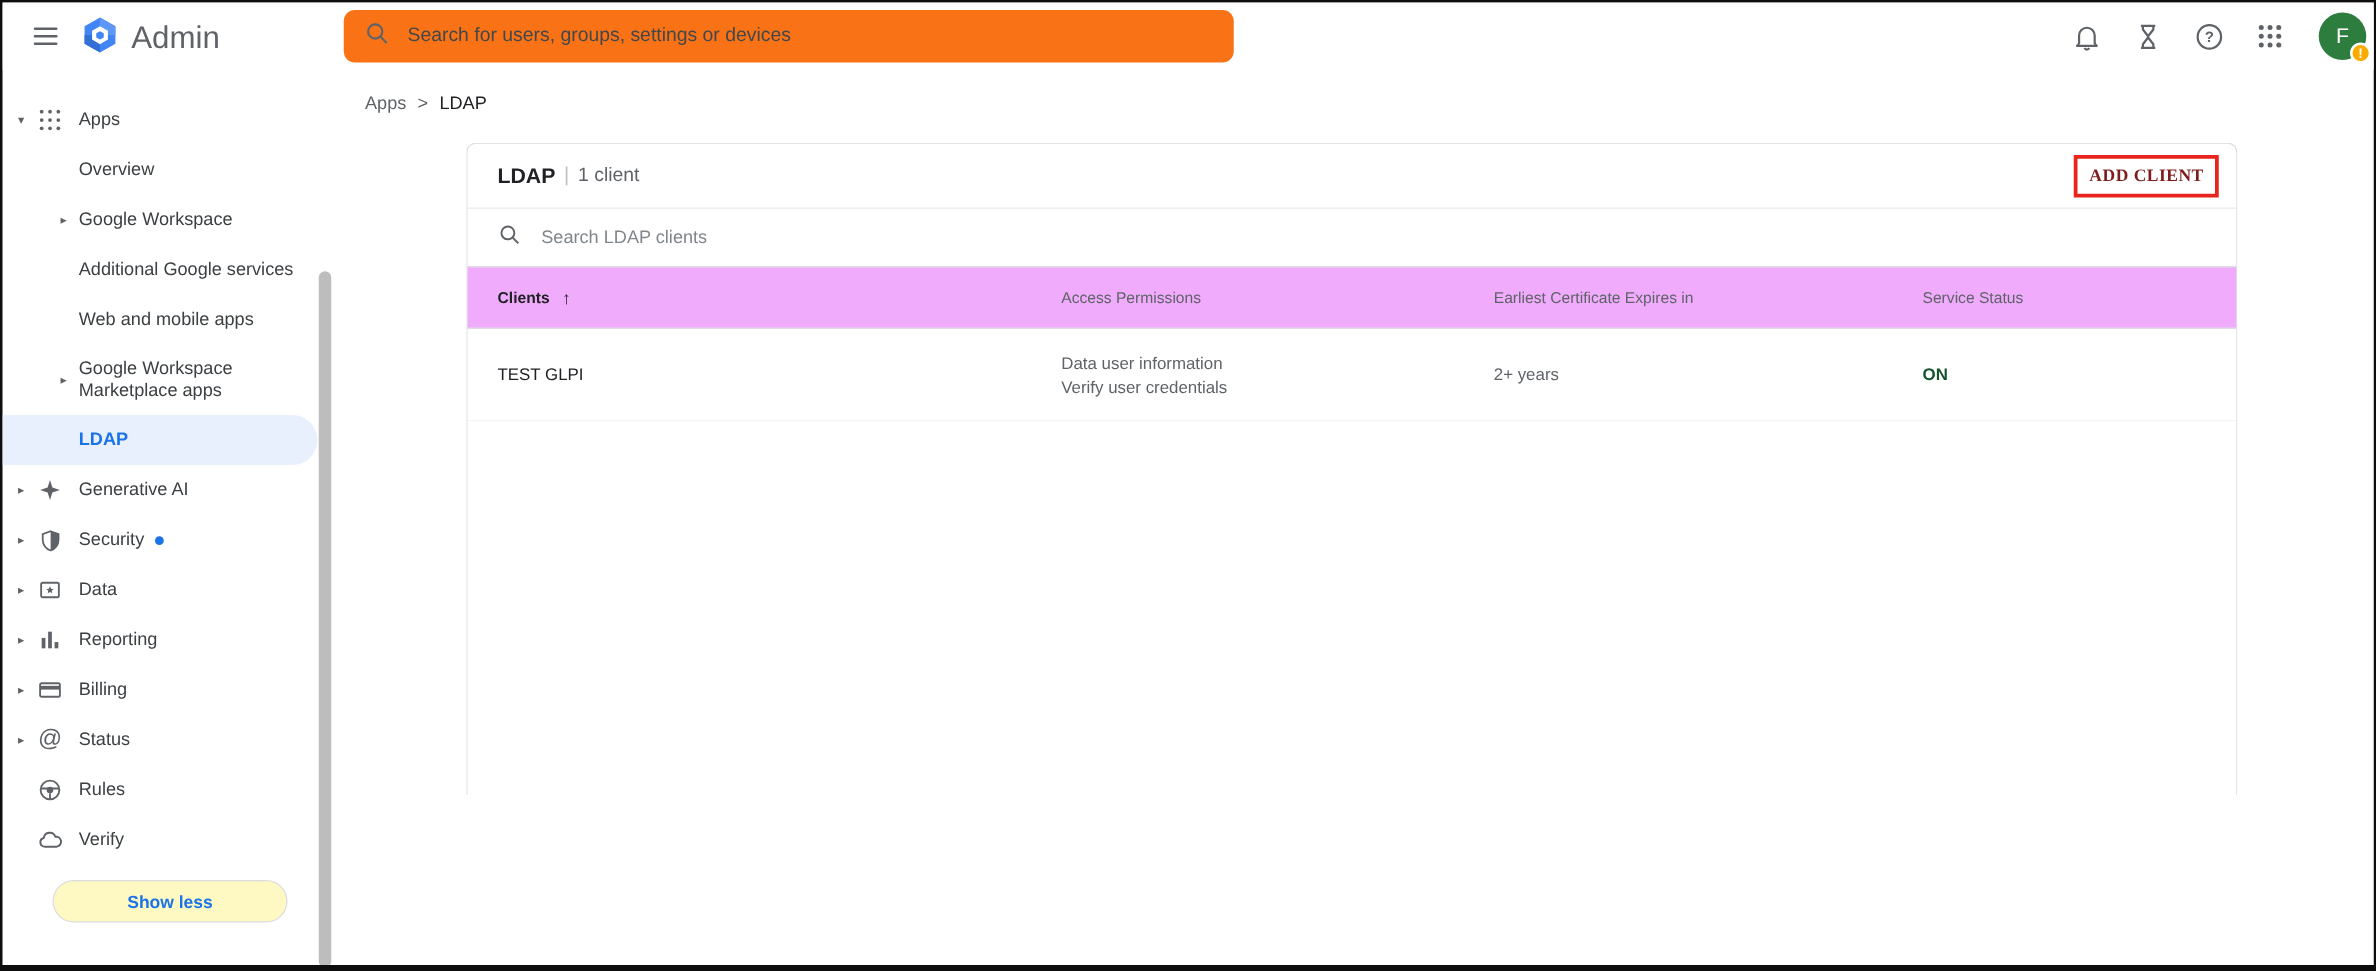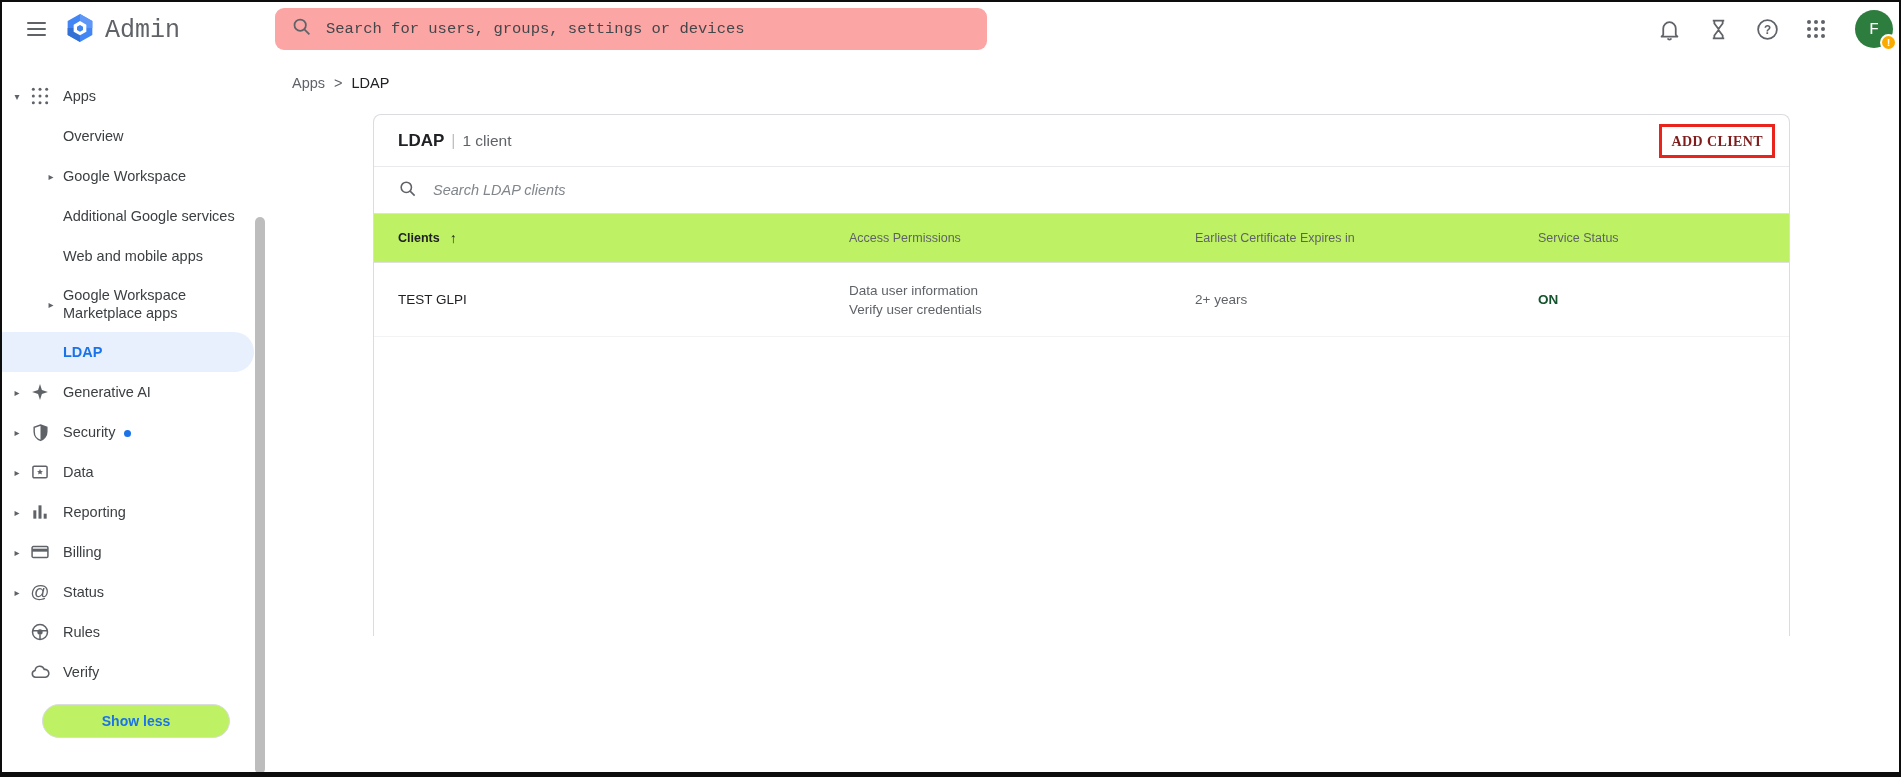--- a/index.html
+++ b/index.html
@@ -2,28 +2,28 @@
 <html><head>
 <meta charset="utf-8">
 <style>
   * { box-sizing: border-box; margin: 0; padding: 0; }
   html,body { background:#fff; }
   body { font-family: "Liberation Sans", sans-serif; color:#202124; }
   .frame { position:relative; width:1901px; height:777px; background:#fff;
            border:2px solid #0d0d0d; border-bottom-width:5px; overflow:hidden; }
 
   
-  .topbar { position:relative; height:54px; width:100%; background:#fff;font-family:Liberation Mono, monospace; }
+  .topbar { position:relative; height:54px; width:100%; background:#fff; }
   .hamburger { position:absolute; left:22px; top:15px; width:24px; height:24px;
                display:flex; flex-direction:column; justify-content:center; gap:4px; cursor:pointer; }
   .hamburger span { display:block; height:2px; width:19px; margin:0 auto; background:#5f6368; border-radius:1px; }
   .brand { position:absolute; left:62px; top:10px; display:flex; align-items:center; gap:9px; }
   .brand-name { font-size:25px; color:#5f6368; letter-spacing:0; }
   .top-search { position:absolute; left:273px; top:6px; width:712px; height:42px;
-                background:#fca5a5; border-radius:9px; display:flex; align-items:center; padding:0 16px; }
+                background:#f97316; border-radius:9px; display:flex; align-items:center; padding:0 16px; }
   .top-search input { border:none; outline:none; background:transparent; font-size:15.5px;
                       color:#3c4043; width:100%; margin-left:14px; font-family:inherit; }
   .top-search input::placeholder { color:#44474a; opacity:1; }
   .top-icons { position:absolute; right:6px; top:0; height:54px; display:flex; align-items:center; gap:21px; }
   .icon-btn { width:28px; height:28px; display:flex; align-items:center; justify-content:center; cursor:pointer; }
   .avatar-wrap { position:relative; width:38px; height:38px; margin-left:4px; cursor:pointer; }
   .avatar { width:38px; height:38px; border-radius:50%; background:#2d7d3e; color:#fff;
             font-size:17px; display:flex; align-items:center; justify-content:center; }
   .avatar-badge { position:absolute; right:-4px; bottom:-3px; width:17px; height:17px; border-radius:50%;
                   background:#f9ab00; border:2px solid #fff; color:#fff; font-size:11px; font-weight:bold;
@@ -43,21 +43,21 @@
   .nav-item .caret.sub { left:42px; }
   .nav-item .nav-ico { position:absolute; left:26px; width:24px; height:24px;
                        display:flex; align-items:center; justify-content:center; }
   .nav-label { margin-left:61px; line-height:18px; padding-right:8px; }
   .nav-item.selected { background:#e8f0fe; border-radius:0 20px 20px 0; }
   .nav-item.selected .nav-label { color:#1a73e8; font-weight:bold; }
   .notif-dot { display:inline-block; width:7px; height:7px; border-radius:50%;
                background:#1a73e8; margin-left:9px; vertical-align:middle; }
   .at-glyph { font-size:19px; color:#5f6368; }
   .show-less { margin:12px 0 0 40px; width:188px; height:34px; border:1px solid #dadce0;
-               border-radius:17px; background:#bef264; color:#1a73e8; font-weight:bold; font-size:14px;
+               border-radius:17px; background:#fef9c3; color:#1a73e8; font-weight:bold; font-size:14px;
                cursor:pointer; font-family:inherit; }
   .side-scrollbar { position:absolute; top:161px; right:2px; width:10px; height:557px;
                     background:#bdbdbd; border-radius:6px; }
 
   
   .breadcrumb { margin:16px 0 0 25px; height:22px; font-size:14.5px; color:#5f6368;
                 display:flex; align-items:center; gap:9px; }
   .breadcrumb .crumb-current { color:#202124; }
   .breadcrumb .crumb-link { cursor:pointer; }
   .content-col { width:1417px; margin-left:106px; }
@@ -70,25 +70,25 @@
   .card-header { height:52px; display:flex; align-items:center; padding:0 14px 0 24px;
                  border-bottom:1px solid #e8eaed; }
   .card-title { font-size:17px; font-weight:bold; color:#202124; }
   .card-title-sep { color:#bdc1c6; font-size:16px; margin:0 7px; font-weight:normal; }
   .card-count { font-size:15.5px; color:#5f6368;text-align:center; }
   .annotation-box { margin-left:auto; border:3px solid #e8241d; padding:5px 9px; }
   .add-client-btn { background:none; border:none; color:#7f1d1d; font-weight:bold; font-size:14px;
                     letter-spacing:.4px; cursor:pointer; font-family:Liberation Serif, serif; }
   .card-search { height:46px; display:flex; align-items:center; padding:0 24px; }
   .card-search input { border:none; outline:none; flex:1; margin-left:16px; font-size:14.5px;
-                       color:#3c4043; font-family:inherit;font-style:italic; }
+                       color:#3c4043; font-family:inherit; }
   .card-search input::placeholder { color:#80868b; opacity:1; }
 
   .tbl-head, .tbl-row { display:grid; grid-template-columns:451px 346px 343px 1fr; padding:0 24px; }
-  .tbl-head { height:50px; align-items:center; background:#bef264;
+  .tbl-head { height:50px; align-items:center; background:#f0abfc;
               border-top:1px solid #e0e0e0; border-bottom:1px solid #e0e0e0; }
   .th { font-size:12.5px; color:#5f6368; }
   .th.first { color:#202124; font-weight:bold; display:flex; align-items:center; gap:10px; }
   .sort-arrow { font-size:14px; color:#202124; cursor:pointer; }
   .tbl-row { min-height:74px; align-items:center; border-bottom:1px solid #f1f3f4; cursor:pointer; }
   .td { font-size:13.5px; color:#5f6368; line-height:19px; }
   .td.client { color:#202124; }
   .td.status-on { color:#14532d; font-weight:bold; }
 </style>
 </head>

